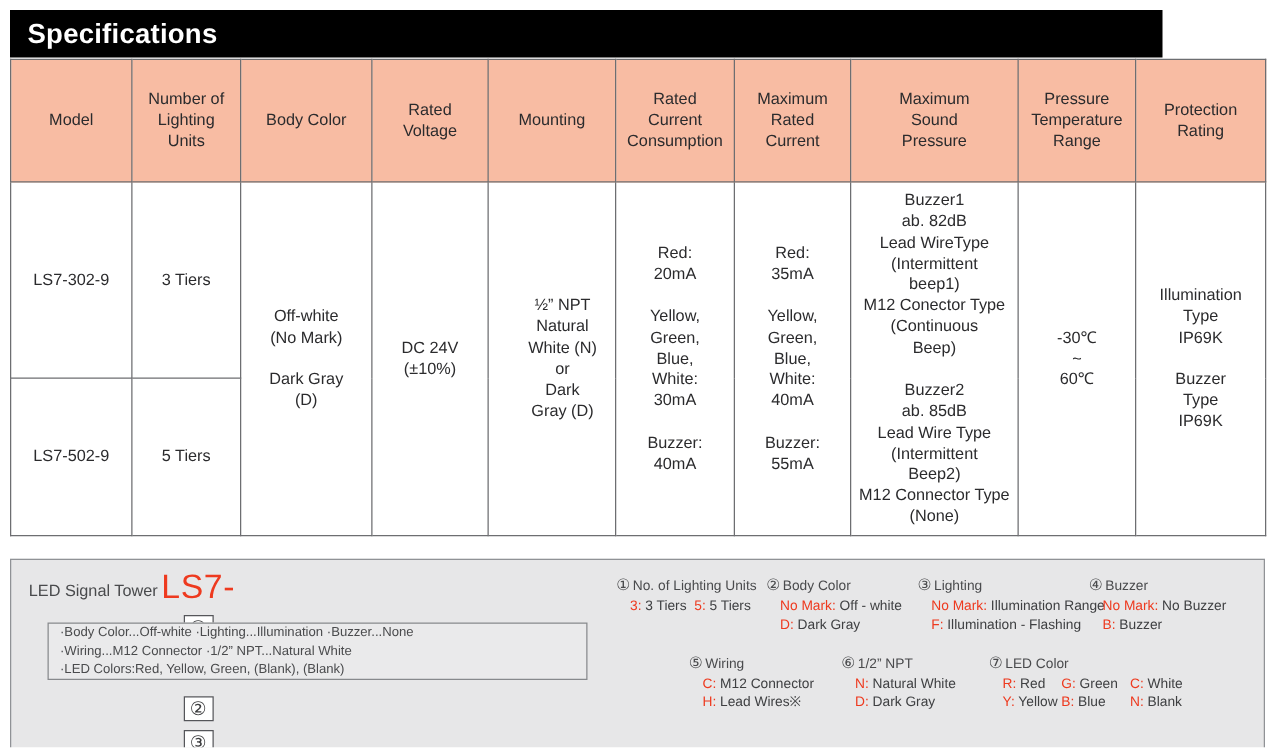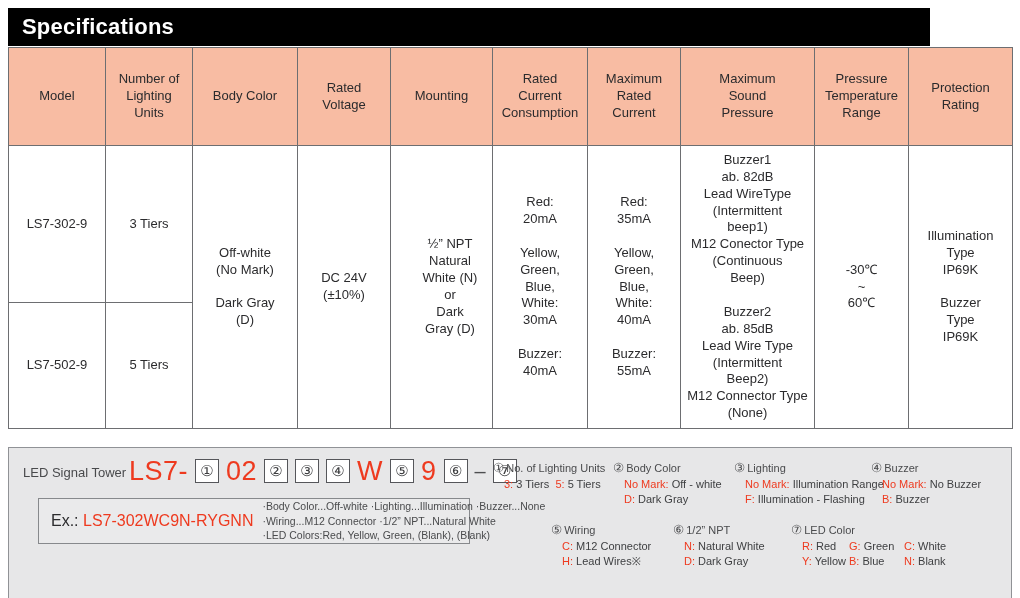--- a/index.html
+++ b/index.html
@@ -21,21 +21,21 @@
   tr.r1 td { height:157px; }
   tr.r2 td { height:126px; }
   td.pre { white-space:pre-line; }
   td.left { text-align:left; padding-left:17px; }
   td.small { font-size:12px; line-height:1.35;margin-left:39px; }
 
   
   .order-box { position:absolute; left:8px; top:447px; width:1004px; height:178px;
     background:#e7e7e8; border:1px solid #909296; }
   .lst-label { position:absolute; left:14px; top:17px; font-size:13px; color:#494a4c; }
-  .code-row { position:absolute; left:120px; top:6px; display:flex; align-items:center; gap:7px; height:34px; }
+  .code-row { position:absolute; left:120px; top:6px; display:flex; align-items:center; gap:7px; height:34px;flex-direction:column; }
   .code-red { font-size:27px; color:#ee3a1f; letter-spacing:0.5px; }
   .numbox { width:24px; height:24px; background:#fff; border:1px solid #55565a;
     display:flex; align-items:center; justify-content:center; font-size:15px; color:#3c3d3f; }
   .code-dash { font-size:20px; color:#4d4e50; }
 
   .ex-box { position:absolute; left:29px; top:50px; width:432px; height:46px;
     border:1px solid #87898c; background:#eaeaeb; display:flex; align-items:center; }
   .ex-left { padding-left:12px; white-space:nowrap; font-size:16px; }
   .ex-label { color:#2b2b2d; }
   .ex-code { color:#ee3a1f; }
@@ -205,23 +205,20 @@
       <span class="numbox">
           <span>⑥</span>
         </span>
       <span class="code-dash">–</span>
       <span class="numbox">
           <span>⑦</span>
         </span>
     </div>
 
     <div class="ex-box">
-      <div class="ex-left">
-        <span class="ex-label">Ex.: </span><span class="ex-code">LS7-302WC9N-RYGNN</span>
-      </div>
       <div class="ex-notes">
         <div>·Body Color...Off-white  ·Lighting...Illumination  ·Buzzer...None</div>
         <div>·Wiring...M12 Connector  ·1/2” NPT...Natural White</div>
         <div>·LED Colors:Red, Yellow, Green, (Blank), (Blank)</div>
       </div>
     </div>
 
 
     <div class="lg lg1">
       <div class="lg-t"><span class="lg-num">①</span><span>No. of Lighting Units</span></div>

